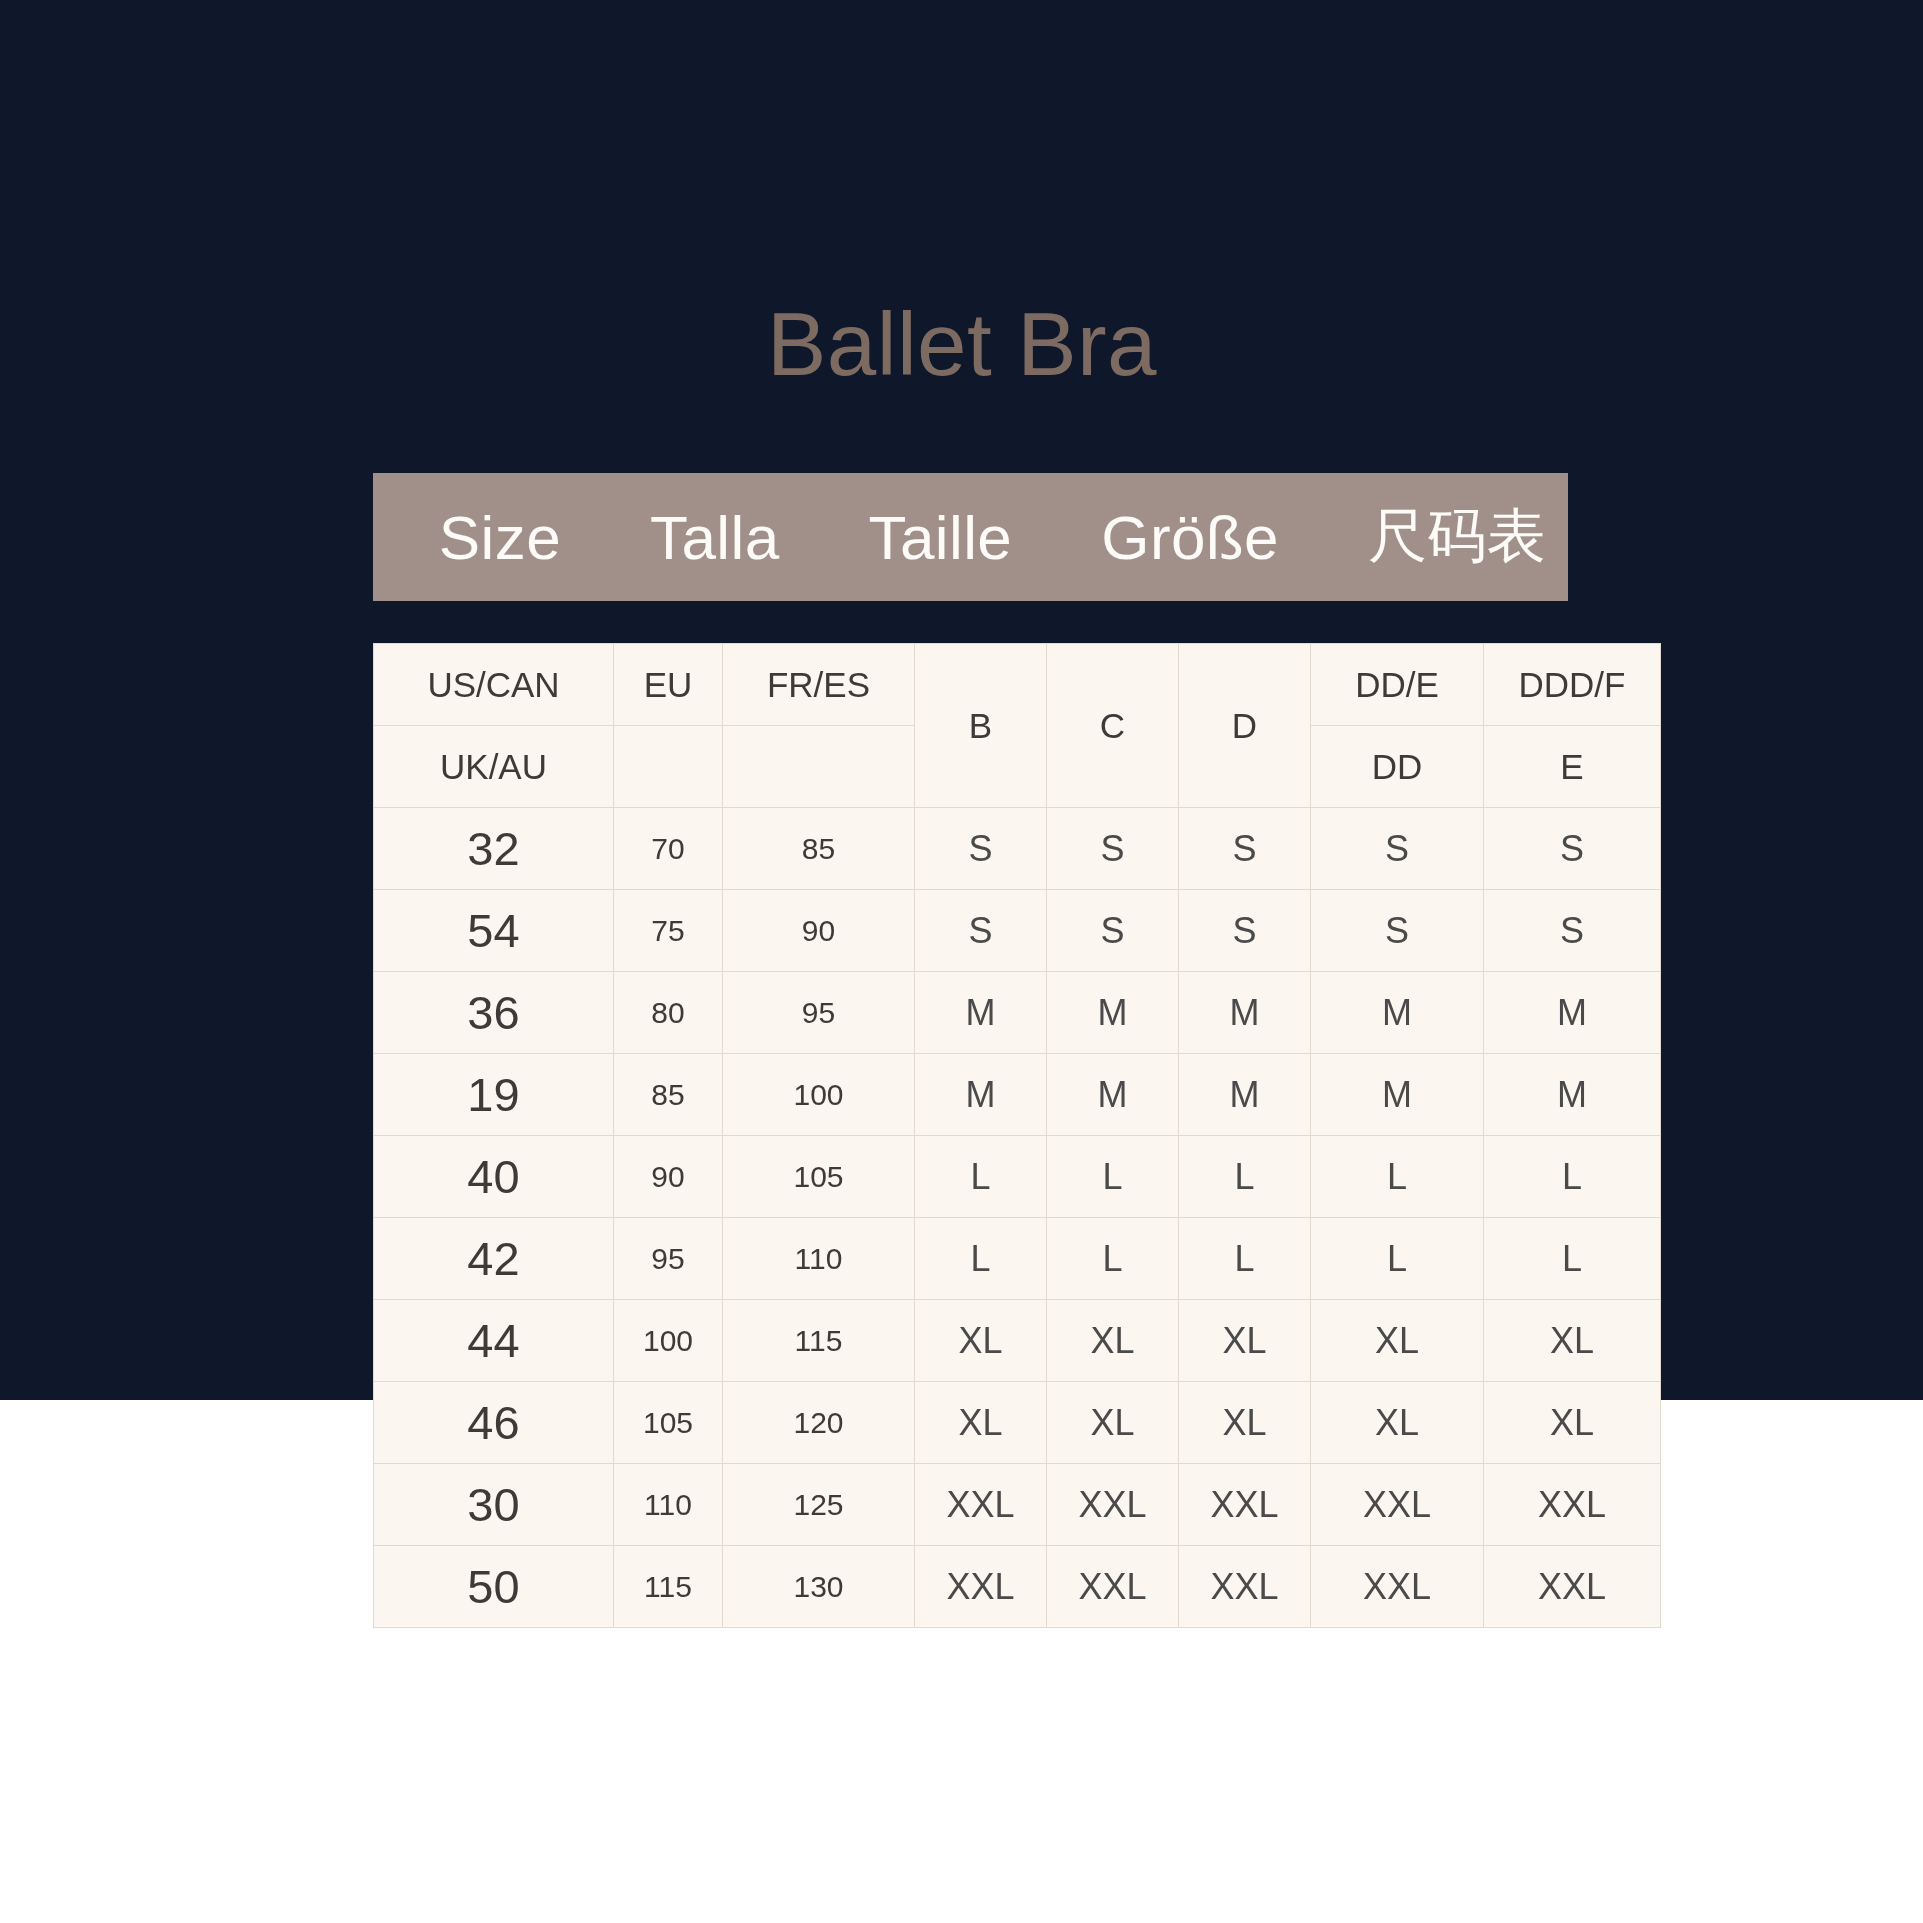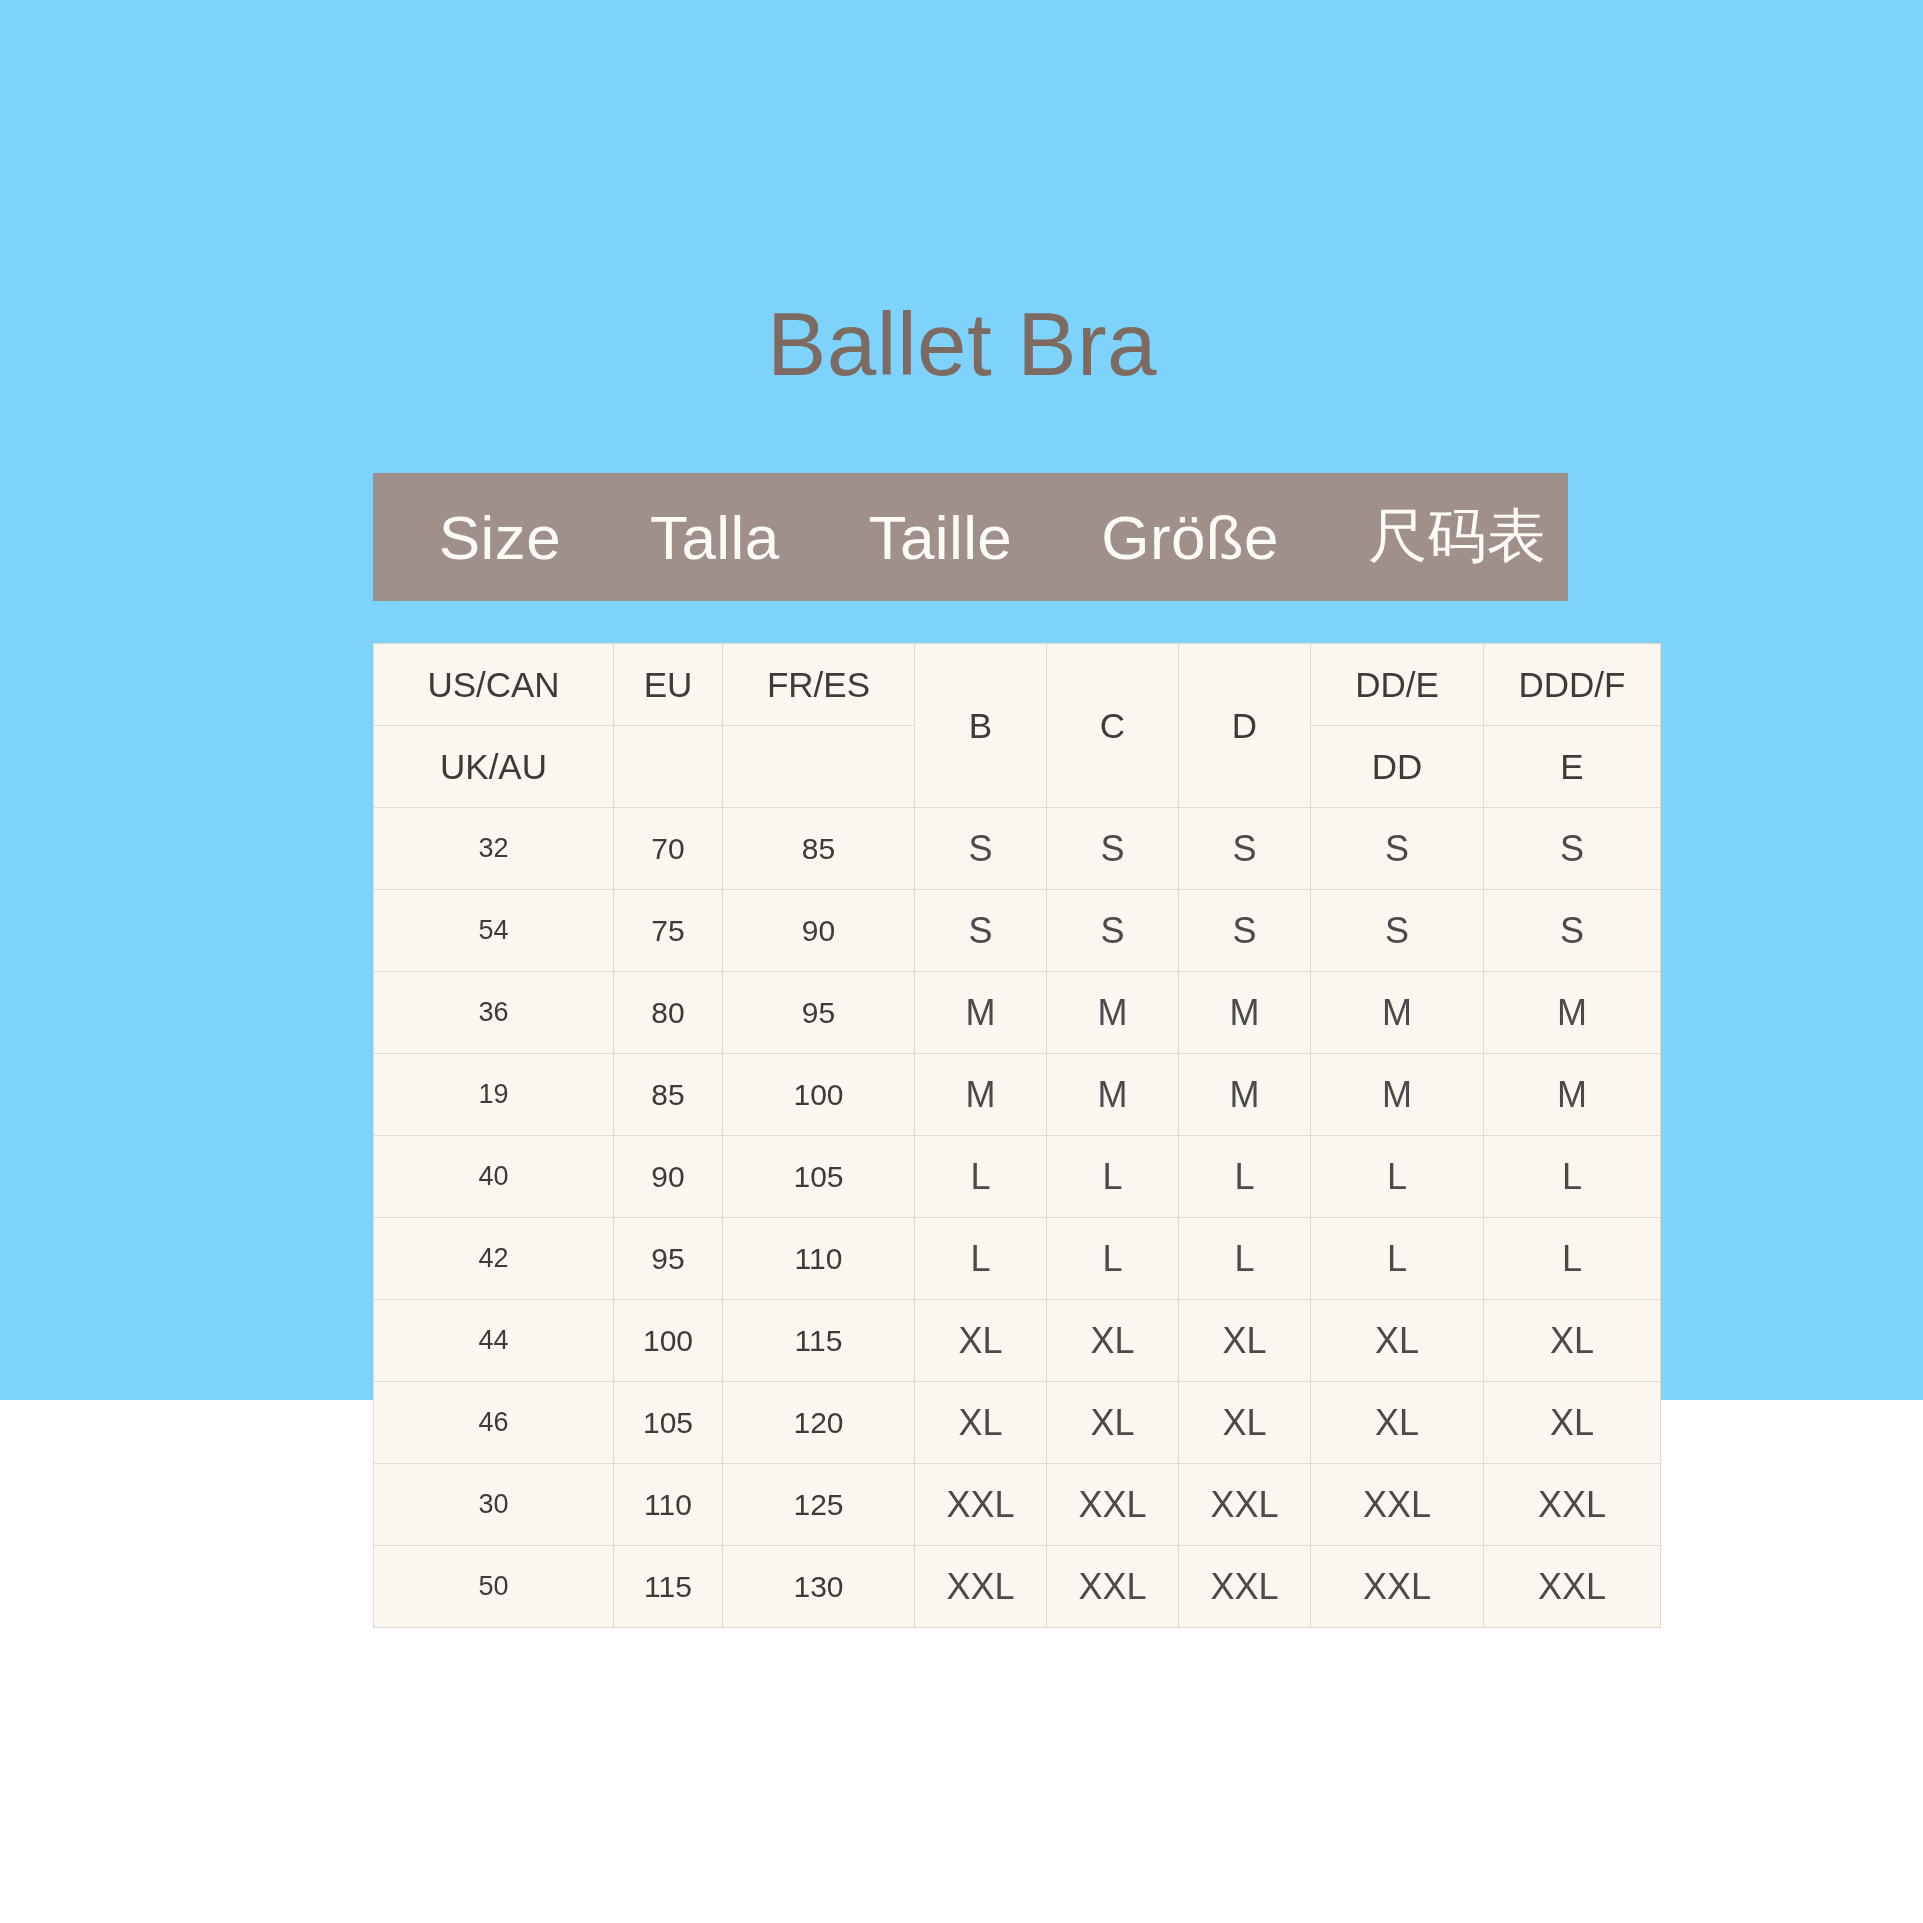--- a/index.html
+++ b/index.html
@@ -11,21 +11,21 @@
     width: 1924px;
     height: 1924px;
     font-family: "Liberation Sans", sans-serif;
     color: #3a3a3a;
     -webkit-font-smoothing: antialiased;
   }
   .page {
     width: 1924px;
     height: 1400px;
     position: relative;
-    background: #7dd3fc;
+    background: #0f172a;
   }
   .title {
     position: absolute;
     top: 293px;
     left: 0;
     width: 1924px;
     text-align: center;
     font-size: 89px;
     font-weight: 400;
     letter-spacing: 0.4px;
@@ -91,21 +91,21 @@
     color: #3d3a38;
   }
   .hdr-left {
     text-align: left;
     padding-left: 28.6px;
   }
   tbody td.num {
     font-size: 30px;
   }
   tbody td.num-first {
-    font-size: 27px;
+    font-size: 47px;
   }
   tbody td.cup {
     font-size: 36px;
     color: #4a4a4a;
   }
   .cjk {
     font-family: Liberation Mono, monospace;
     font-size: 59px;
   }
 </style>

